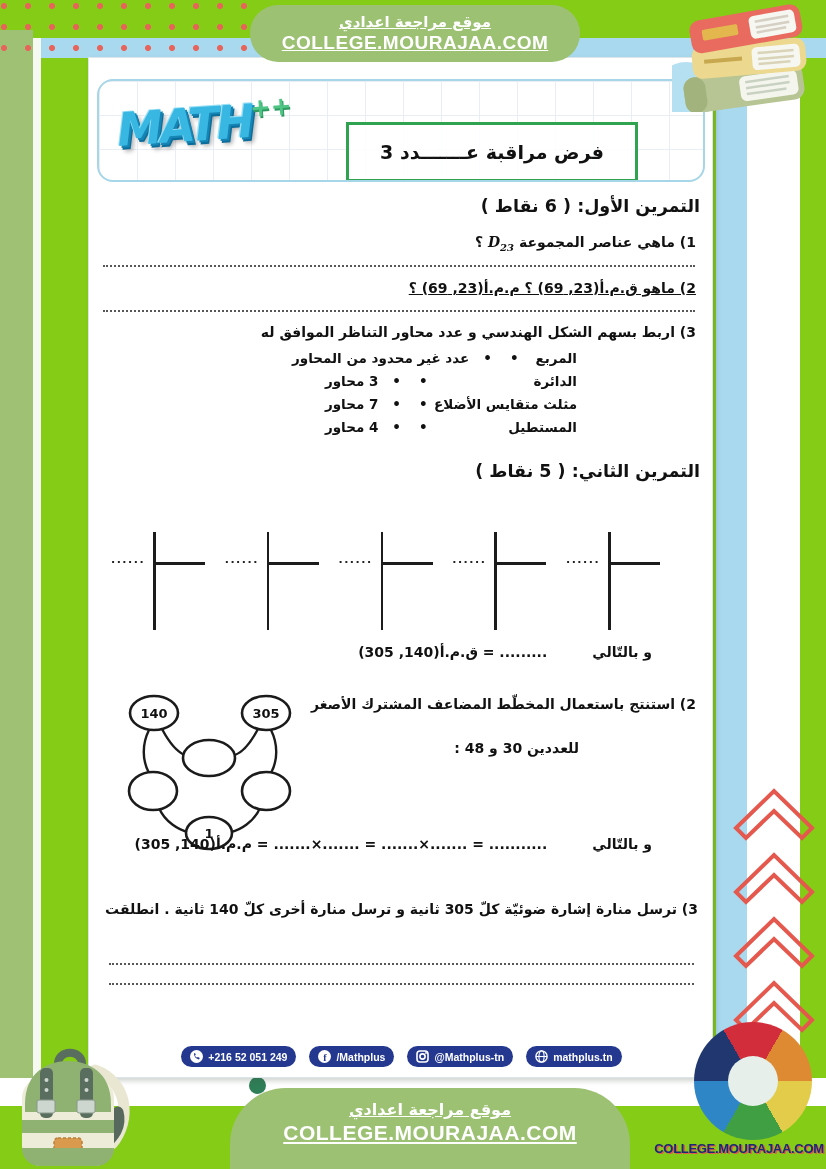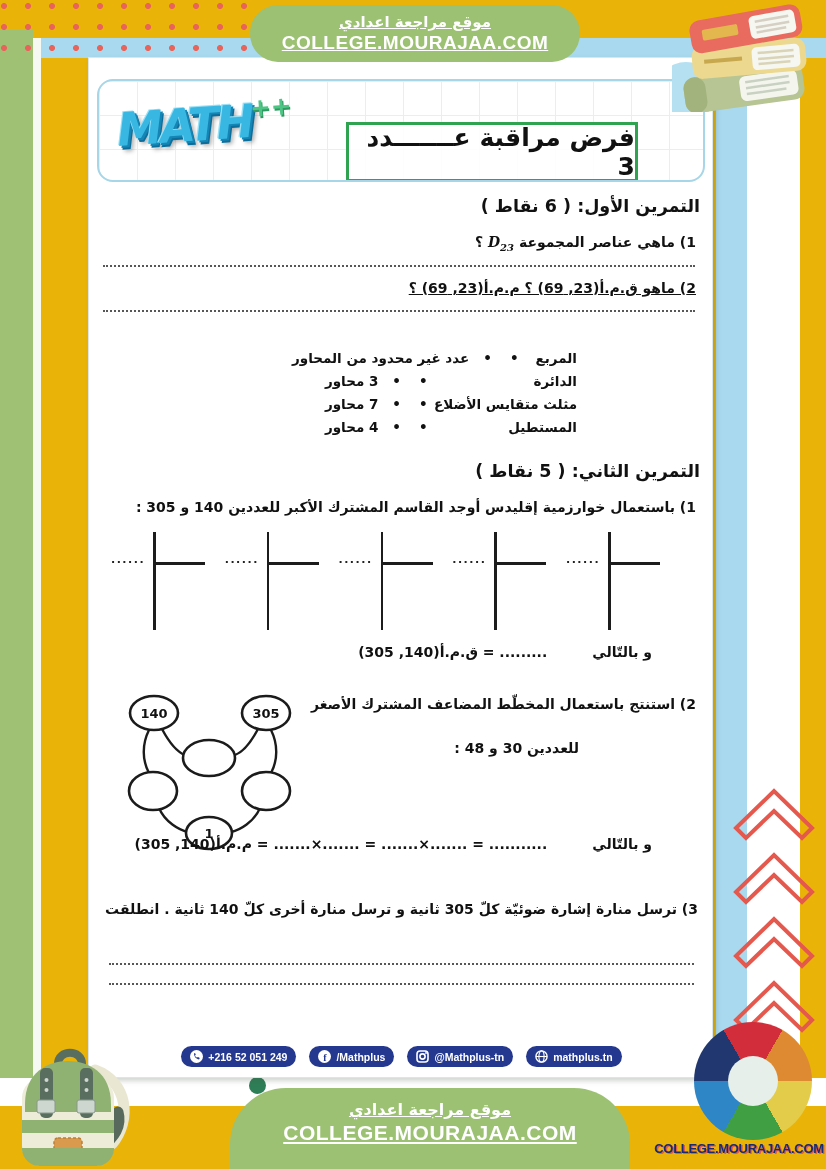--- a/index.html
+++ b/index.html
@@ -1,17 +1,17 @@
 <!DOCTYPE html>
 <html lang="ar"><head>
 <meta charset="utf-8">
 <style>
   * { margin:0; padding:0; box-sizing:border-box; }
   body { font-family:"DejaVu Sans", sans-serif; }
-  .page { position:relative; width:826px; height:1169px; overflow:hidden; background:#eab308; }
+  .page { position:relative; width:826px; height:1169px; overflow:hidden; background:#84cc16; }
 
   
   .band-top   { position:absolute; left:0; top:38px; width:826px; height:20px; background:#a9d9ee; z-index:1; }
   .band-bottom{ position:absolute; left:0; top:1078px; width:826px; height:28px; background:#ffffff; z-index:2; }
   .left-strip { position:absolute; left:0; top:30px; width:33px; height:1048px; background:#9ec173; z-index:2; }
   .left-sliver{ position:absolute; left:33px; top:38px; width:8px; height:1040px; background:#f6f8f2; z-index:2; }
   .stripe-blue-right { position:absolute; left:716px; top:57px; width:31px; height:1021px; background:#a9d9ee; z-index:1; }
   .stripe-white-right{ position:absolute; left:747px; top:57px; width:53px; height:1021px; background:#ffffff; z-index:1; }
   .dots-area { position:absolute; left:0; top:0; width:252px; height:60px; z-index:3;
     background-image:radial-gradient(circle at 4px 6px, #e8645a 2.6px, rgba(0,0,0,0) 3.4px);
@@ -39,21 +39,21 @@
     border-radius:16px; overflow:hidden; background:
     linear-gradient(#e9eef5 1.5px, transparent 1.5px), linear-gradient(90deg, #e9eef5 1.5px, transparent 1.5px);
     background-size:38px 34px; background-color:#fff; }
   .math-logo { position:absolute; left:18px; top:16px; transform:rotate(-4deg); white-space:nowrap; }
   .math-word { font-style:italic; font-weight:900; font-size:46px; letter-spacing:-3px; color:#39b7e3;
     text-shadow:-1px -1px 0 #9ae0f5, 2px 2px 0 #1585b5, 3px 4px 0 #0d6d9a, 5px 6px 4px rgba(0,0,0,.3); }
   .math-plus { font-weight:900; font-size:25px; color:#4ec584; text-shadow:1px 2px 0 #2f9a60;
     display:inline-block; transform:translateY(-20px); margin-left:-1px; }
   .title-box { position:absolute; left:247px; top:41px; width:292px; height:60px; border:3px solid #2fa34f;
     background:rgba(255,255,255,.85); display:flex; align-items:center; justify-content:center;
-    direction:rtl; font-size:25px; font-weight:700; color:#111; }
+    direction:rtl; font-size:19px; font-weight:700; color:#111; }
 
   .ar { direction:rtl; color:#111; font-weight:700; }
   .ex-title { position:absolute; right:12px; font-size:17.5px; }
   .q { position:absolute; font-size:14px; white-space:nowrap; }
   .dotline { position:absolute; height:2px; border-bottom:2px dotted #3a3a3a; opacity:.85; }
 
   .match { position:absolute; right:135px; top:288px; width:285px; display:flex; flex-direction:column; }
   .match-row { display:flex; direction:rtl; align-items:center; height:23px; gap:18px; font-size:13.5px; }
   .shape-col { width:158px; display:flex; direction:rtl; justify-content:space-between; align-items:center; }
   .axes-col  { display:flex; direction:rtl; gap:14px; align-items:center; white-space:nowrap; }
@@ -157,20 +157,21 @@
     <div class="ar q" style="right:16px; top:176px;">
       <span>1) ماهي عناصر المجموعة</span>
       <span class="setname"><span>D</span><sub>23</sub></span>
       <span>؟</span>
     </div>
     <div class="dotline" style="left:14px; top:207px; width:592px;"></div>
 
     <div class="ar q" style="right:16px; top:222px;text-decoration:underline;">2) ماهو   ق.م.أ(23, 69) ؟   م.م.أ(23, 69) ؟</div>
     <div class="dotline" style="left:14px; top:252px; width:592px;"></div>
 
+    <div class="ar q" style="right:16px; top:266px;">3) اربط بسهم الشكل الهندسي و عدد محاور التناظر الموافق له</div>
 
     <div class="match ar">
       <div class="match-row">
         <div class="shape-col">
             <span>المربع</span>
             <span class="bullet">•</span>
           </div>
         <div class="axes-col">
             <span class="bullet">•</span>
             <span>عدد غير محدود من المحاور</span>
@@ -202,21 +203,20 @@
             <span class="bullet">•</span>
           </div>
         <div class="axes-col">
             <span class="bullet">•</span>
             <span>4 محاور</span>
           </div>
       </div>
     </div>
 
     <div class="ar ex-title" style="top:403px;">التمرين الثاني: ( 5 نقاط )</div>
-    <div class="ar q" style="right:16px; top:441px;">1)  باستعمال خوارزمية إقليدس أوجد القاسم المشترك الأكبر للعددين 140 و 305 :</div>
 
     <div class="scaffolds">
       <div class="frame">
           <span class="ddots">......</span>
           <span class="v"></span>
           <span class="h"></span>
         </div>
       <div class="frame">
           <span class="ddots">......</span>
           <span class="v"></span>

